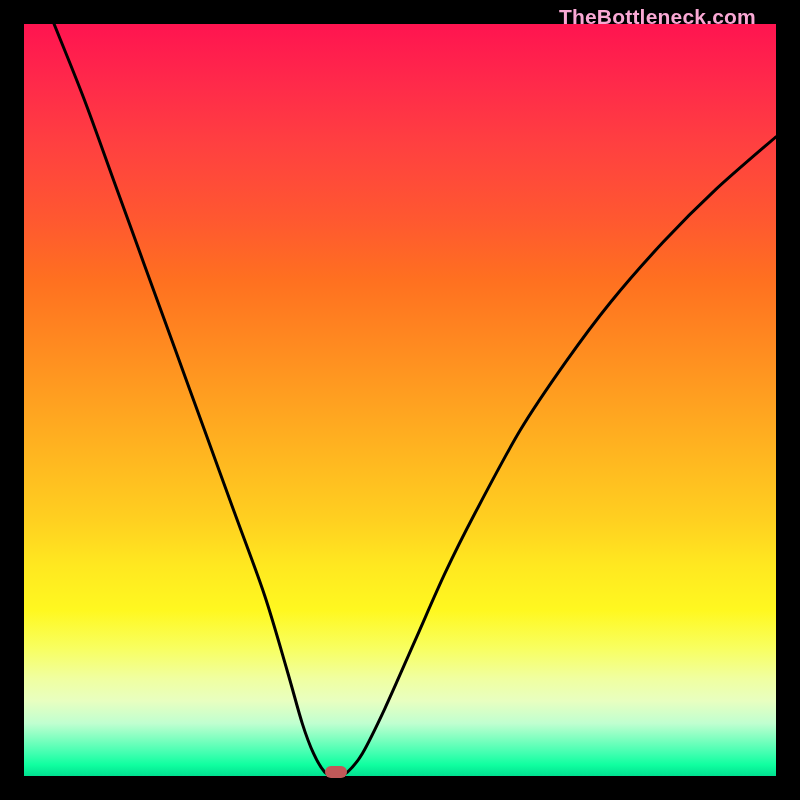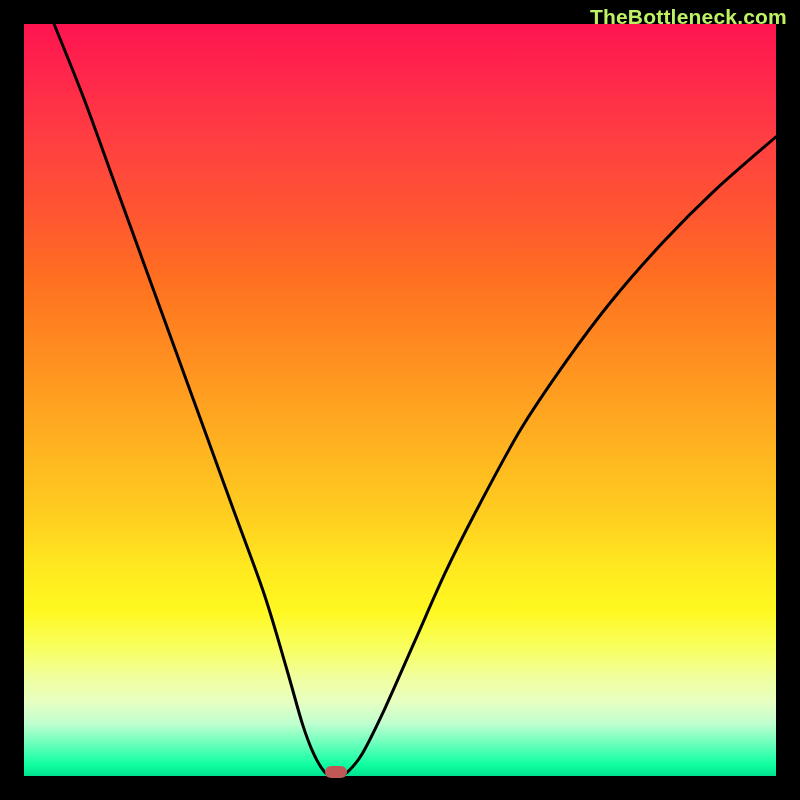--- a/index.html
+++ b/index.html
@@ -34,25 +34,25 @@
       #c0ffd0 93%,
       #80ffc0 95%,
       #40ffb0 97%,
       #10ffa0 98.5%,
       #00e090 100%
     );
   }
   .watermark {
     position: absolute;
     top: 5px;
-    right: 13px;
+    right: 44px;
     font-family: Arial, Helvetica, sans-serif;
     font-size: 21px;
     font-weight: bold;
-    color: #bef264;
+    color: #f9a8d4;
     letter-spacing: 0.2px;
   }
   .curve {
     position: absolute;
     left: 0; top: 0;
     width: 752px;
     height: 752px;
     pointer-events: none;
   }
   .marker {

